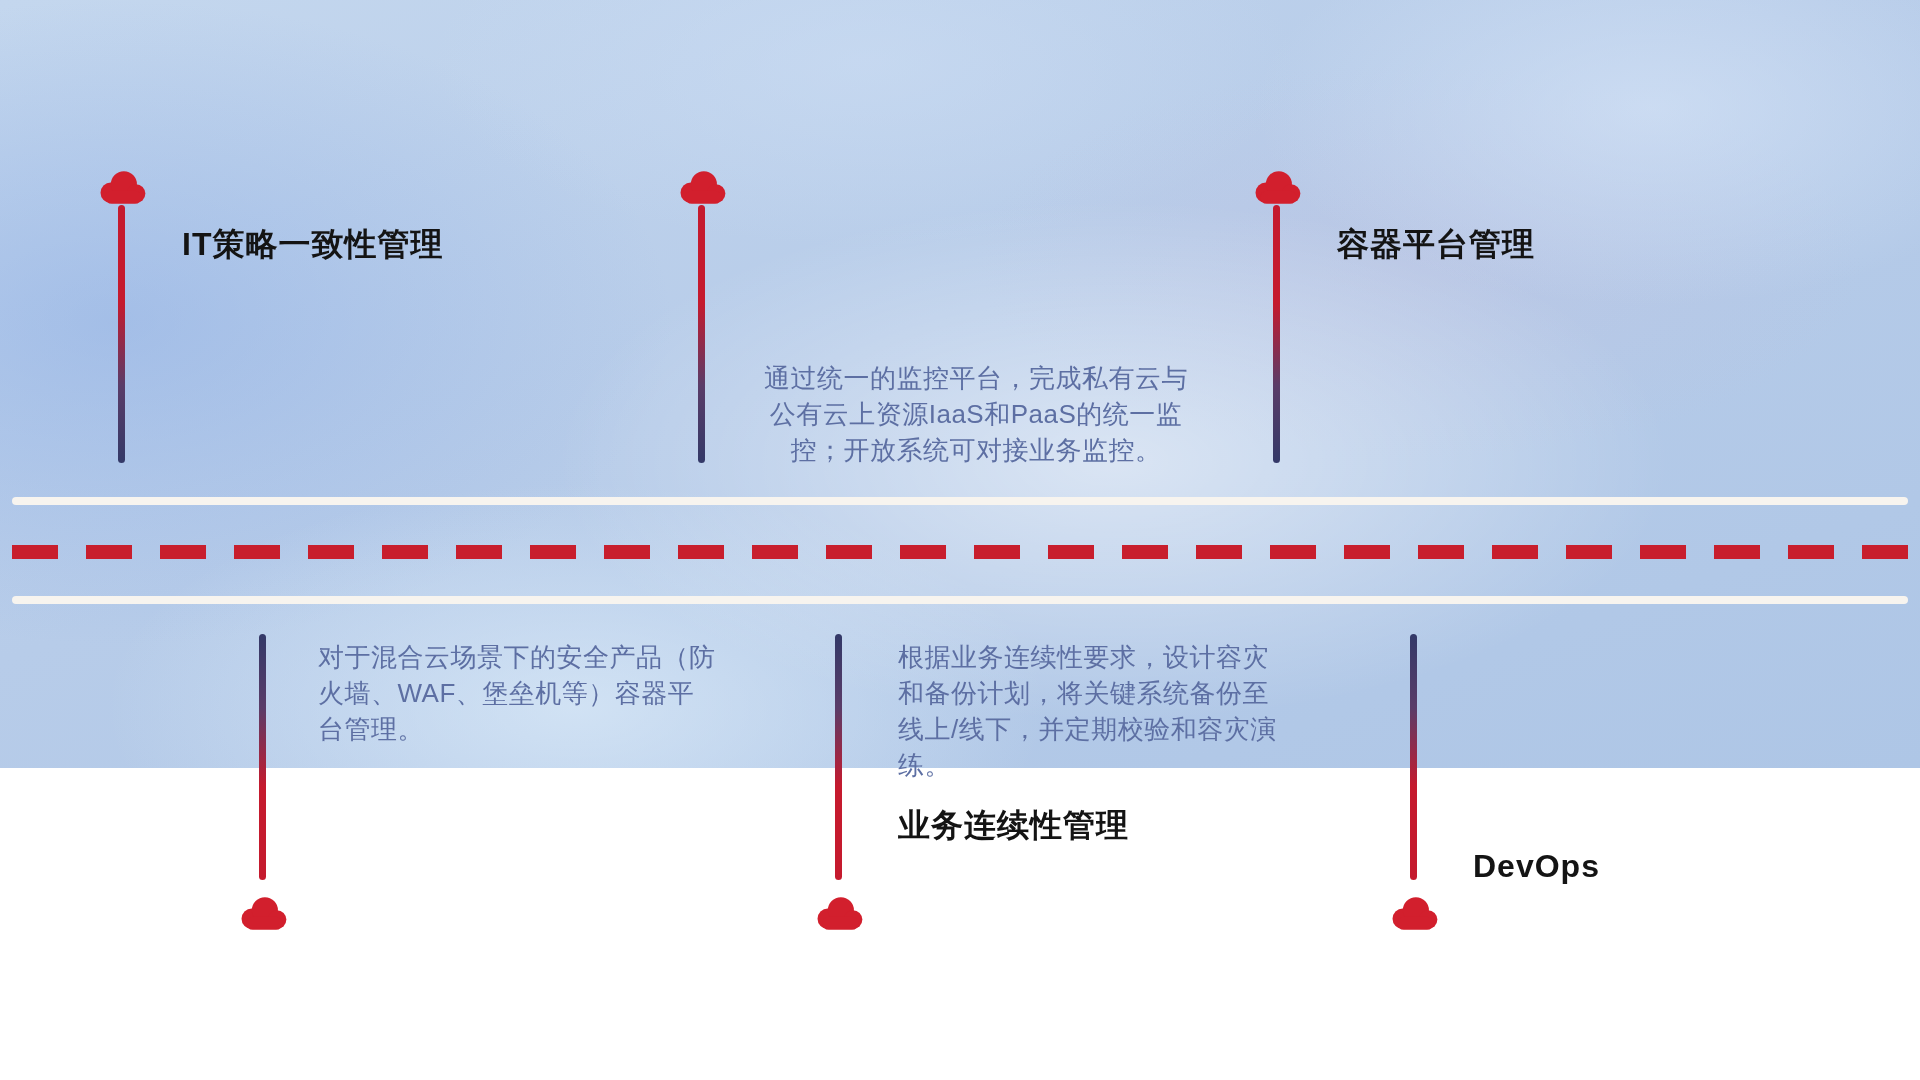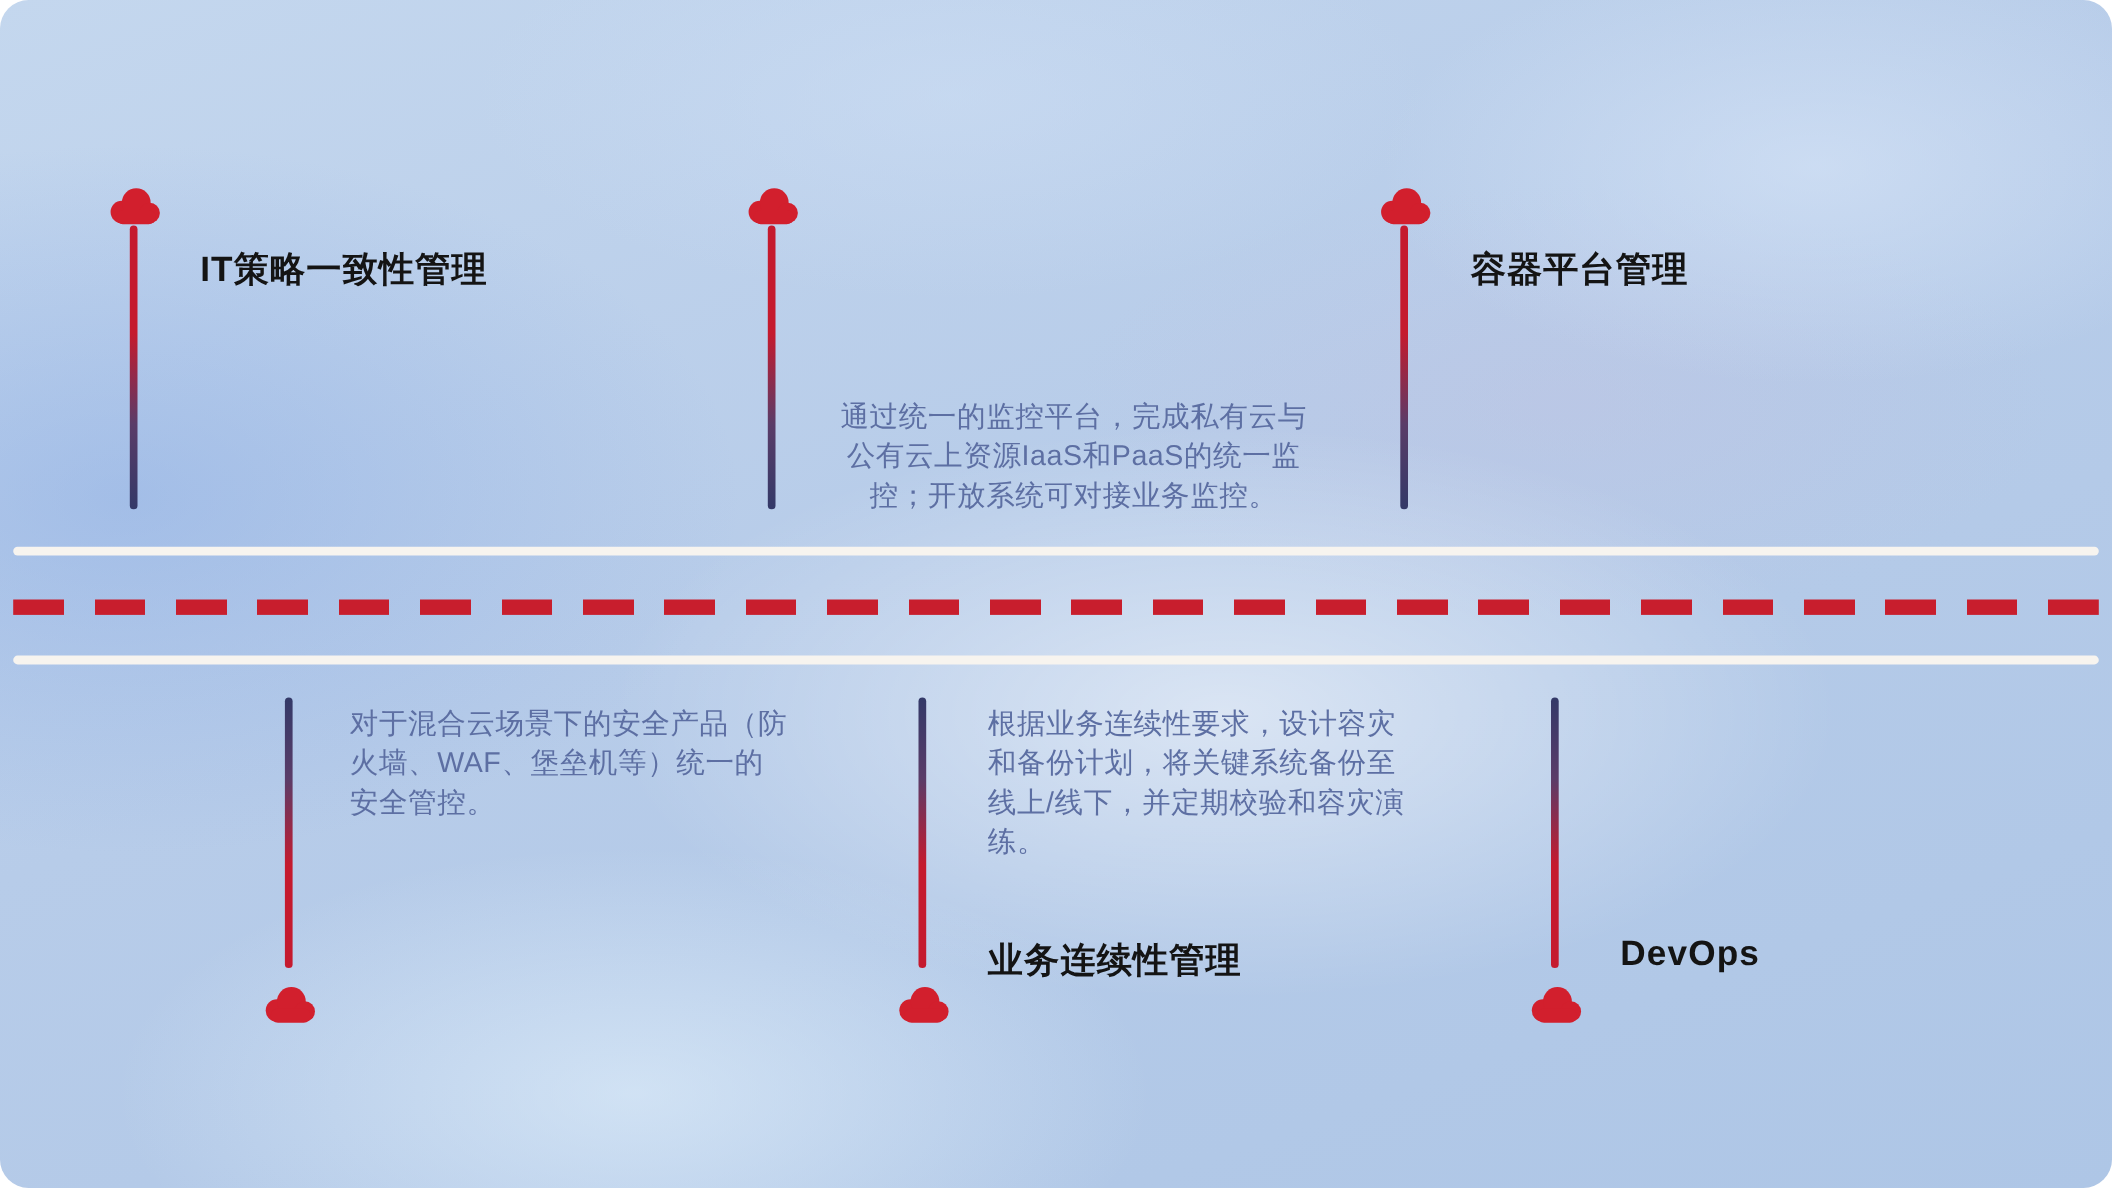--- a/index.html
+++ b/index.html
@@ -4,30 +4,29 @@
 <style>
   * { margin: 0; padding: 0; box-sizing: border-box; }
   html, body { width: 1920px; height: 1080px; }
   body {
     font-family: "Liberation Sans", "DejaVu Sans", sans-serif;
     overflow: hidden;
   }
   .canvas {
     position: relative;
     width: 1920px;
-    height: 1080px;
+    height: 768px;
     background:
       radial-gradient(ellipse 900px 420px at 58% 60%, rgba(255,255,255,0.50), transparent 62%),
       radial-gradient(ellipse 760px 360px at 30% 92%, rgba(228,242,252,0.60), transparent 62%),
       radial-gradient(ellipse 900px 520px at 6% 42%, rgba(128,164,226,0.42), transparent 62%),
       radial-gradient(ellipse 640px 320px at 86% 14%, rgba(214,228,247,0.65), transparent 62%),
       radial-gradient(ellipse 720px 320px at 74% 34%, rgba(196,190,222,0.30), transparent 62%),
       radial-gradient(ellipse 700px 300px at 45% 8%, rgba(205,222,244,0.55), transparent 62%),
       linear-gradient(160deg, #c4d7ee 0%, #b7cce9 45%, #aec6e6 100%);
-    border-radius: 26px;
   }
 
   
   .road-line {
     position: absolute;
     left: 12px;
     right: 12px;
     height: 8px;
     background: var(--road-white, #f7f4ef);
     border-radius: 4px;
@@ -148,35 +147,35 @@
   <div class="cloud" style="left:235px; top:894px;">
     <svg viewBox="0 0 60 42">
         <g fill="currentColor">
       <circle cx="18" cy="26" r="11"></circle>
           <circle cx="32" cy="17" r="14"></circle>
       <circle cx="45" cy="27" r="10"></circle>
           <rect x="12" y="24" width="39" height="14" rx="7"></rect>
     </g>
       </svg>
   </div>
-  <div class="item-desc" style="left:318px; top:639px; width:400px;">对于混合云场景下的安全产品（防火墙、WAF、堡垒机等）统一的安全管控。</div>
+  <div class="item-desc" style="left:318px; top:639px; width:400px;">对于混合云场景下的安全产品（防火墙、WAF、堡垒机等）容器平台管理。</div>
 
   <div class="pole up" style="left:835px;"></div>
   <div class="cloud" style="left:811px; top:894px;">
     <svg viewBox="0 0 60 42">
         <g fill="currentColor">
       <circle cx="18" cy="26" r="11"></circle>
           <circle cx="32" cy="17" r="14"></circle>
       <circle cx="45" cy="27" r="10"></circle>
           <rect x="12" y="24" width="39" height="14" rx="7"></rect>
     </g>
       </svg>
   </div>
   <div class="item-desc" style="left:898px; top:639px; width:392px;">根据业务连续性要求，设计容灾和备份计划，将关键系统备份至线上/线下，并定期校验和容灾演练。</div>
-  <div class="item-title" style="left:898px; top:852px;">业务连续性管理</div>
+  <div class="item-title" style="left:898px; top:804px;">业务连续性管理</div>
 
   <div class="pole up" style="left:1410px;"></div>
   <div class="cloud" style="left:1386px; top:894px;">
     <svg viewBox="0 0 60 42">
         <g fill="currentColor">
       <circle cx="18" cy="26" r="11"></circle>
           <circle cx="32" cy="17" r="14"></circle>
       <circle cx="45" cy="27" r="10"></circle>
           <rect x="12" y="24" width="39" height="14" rx="7"></rect>
     </g>

